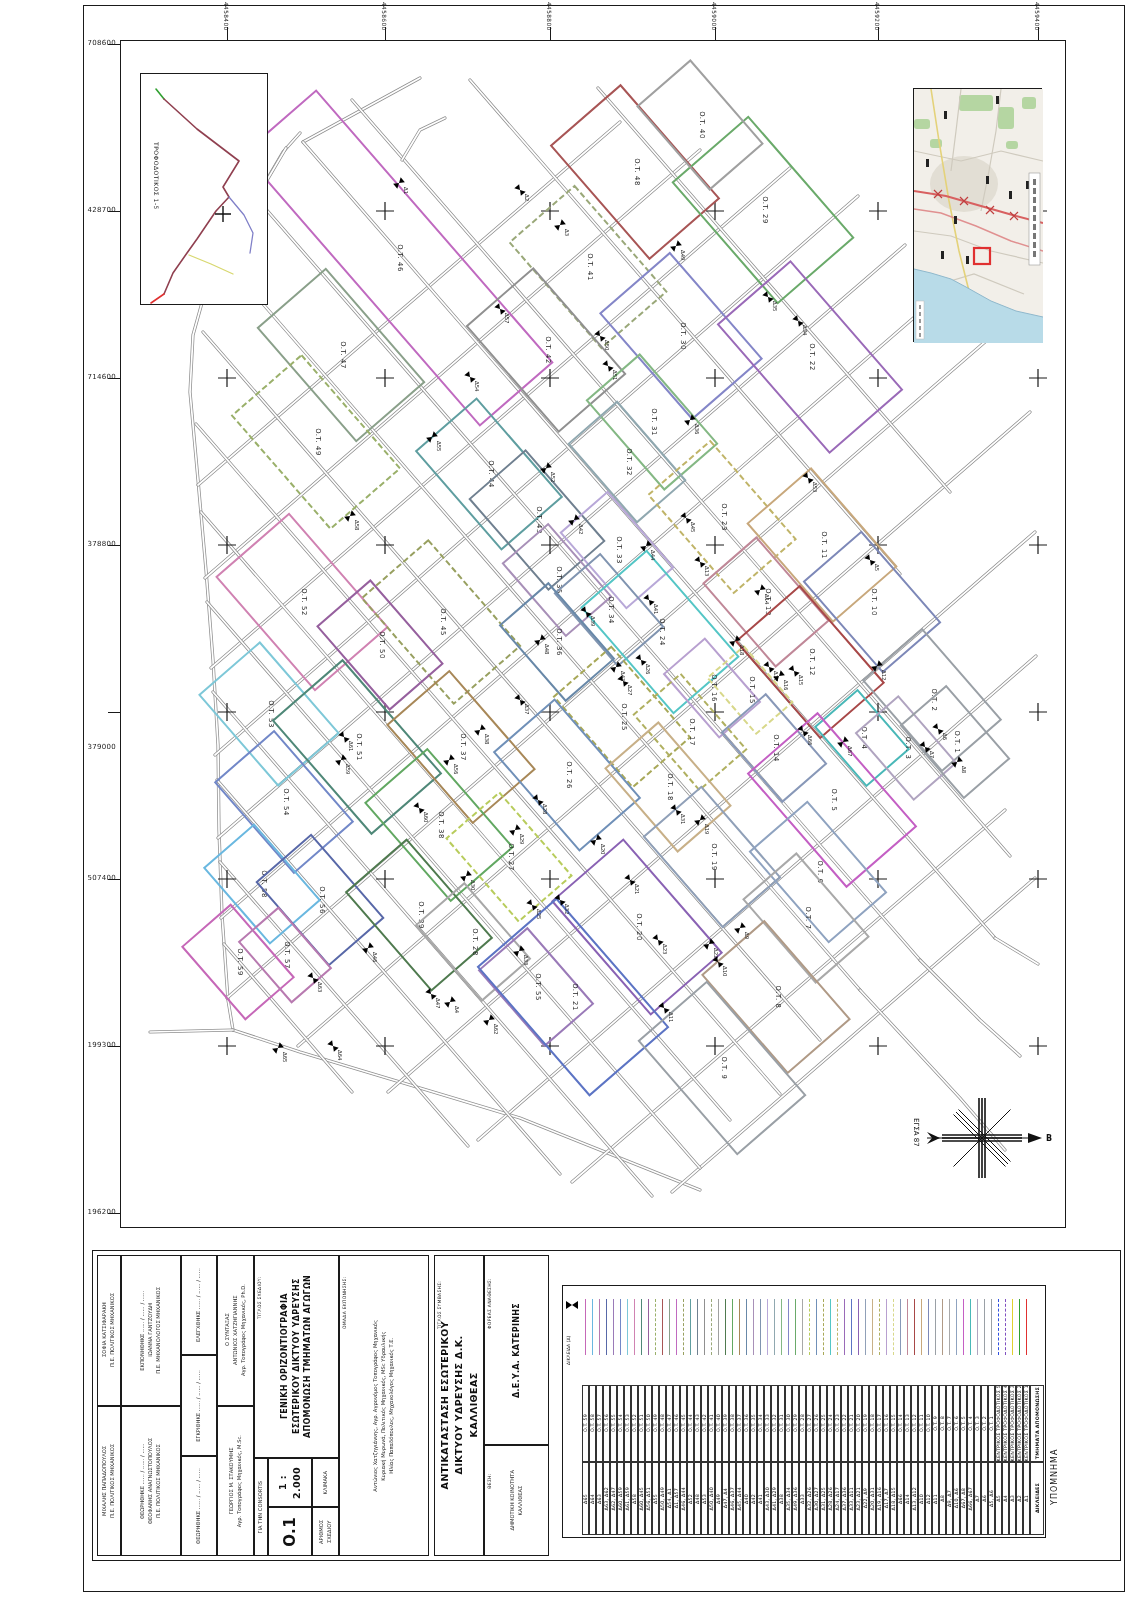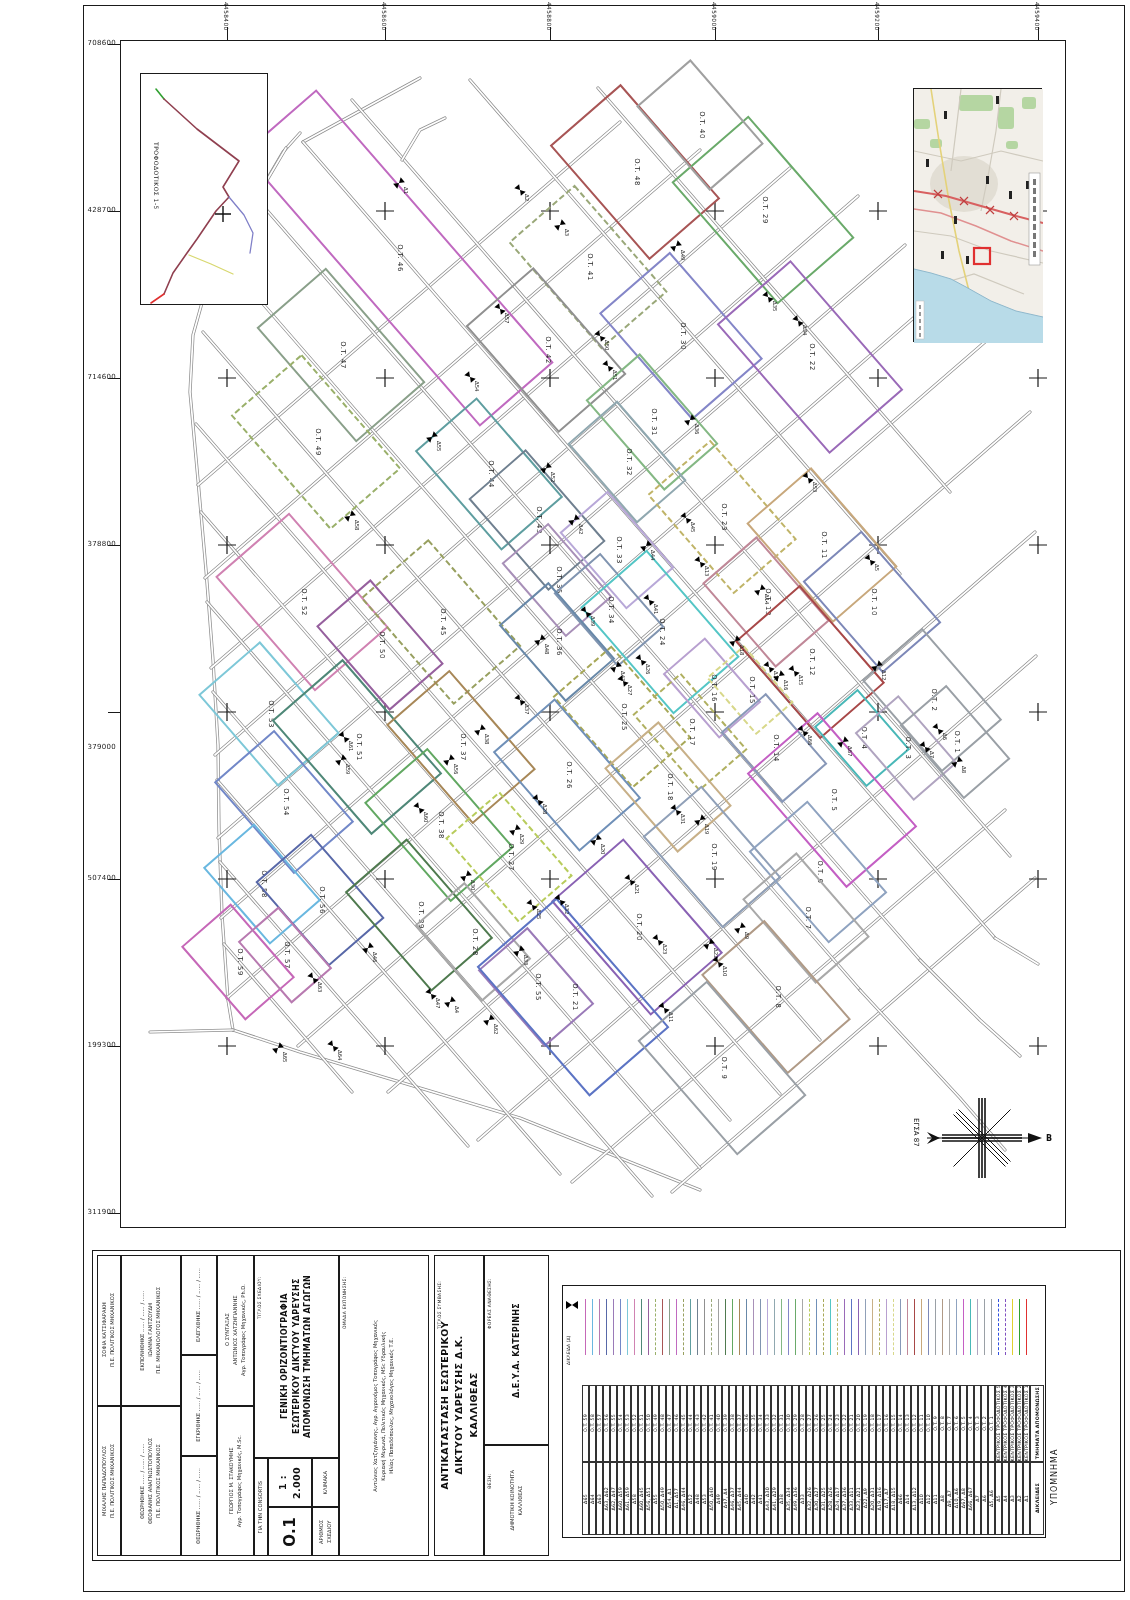--- a/index.html
+++ b/index.html
@@ -51,21 +51,21 @@
       <div class="coord" style="position: absolute; left: 86px; top: 373px; width: 30px; text-align: right;">714600</div>
       <div style="position: absolute; left: 108px; top: 378px; width: 12px; height: 1px; background: rgb(26, 26, 26);"></div>
       <div class="coord" style="position: absolute; left: 86px; top: 540px; width: 30px; text-align: right;">378800</div>
       <div style="position: absolute; left: 108px; top: 545px; width: 12px; height: 1px; background: rgb(26, 26, 26);"></div>
       <div class="coord" style="position: absolute; left: 86px; top: 743px; width: 30px; text-align: right;">379000</div>
       <div style="position: absolute; left: 108px; top: 712px; width: 12px; height: 1px; background: rgb(26, 26, 26);"></div>
       <div class="coord" style="position: absolute; left: 86px; top: 874px; width: 30px; text-align: right;">507400</div>
       <div style="position: absolute; left: 108px; top: 879px; width: 12px; height: 1px; background: rgb(26, 26, 26);"></div>
       <div class="coord" style="position: absolute; left: 86px; top: 1041px; width: 30px; text-align: right;">199300</div>
       <div style="position: absolute; left: 108px; top: 1046px; width: 12px; height: 1px; background: rgb(26, 26, 26);"></div>
-      <div class="coord" style="position: absolute; left: 86px; top: 1208px; width: 30px; text-align: right;">311900</div>
+      <div class="coord" style="position: absolute; left: 86px; top: 1208px; width: 30px; text-align: right;">196200</div>
       <div style="position: absolute; left: 108px; top: 1213px; width: 12px; height: 1px; background: rgb(26, 26, 26);"></div>
     </div>
 
   <svg id="map-svg" class="abs" style="left:120px;top:40px;" width="946" height="1188" viewBox="120 40 946 1188">
       <polyline points="300,133 283,152 252,205 205,292 193,335 190,392 198,480 206,570 213,660 218,745 219,830 222,915 228,1000 233,1030" fill="none" stroke="#8f8f8f" stroke-width="3.2" stroke-linecap="round" stroke-linejoin="round"></polyline>
       <polyline points="300,133 283,152 252,205 205,292 193,335 190,392 198,480 206,570 213,660 218,745 219,830 222,915 228,1000 233,1030" fill="none" stroke="#ffffff" stroke-width="1.7" stroke-linecap="round" stroke-linejoin="round"></polyline>
       <polyline points="233,1030 300,1052 400,1082 520,1118 620,1158 700,1190" fill="none" stroke="#8f8f8f" stroke-width="3.2" stroke-linecap="round" stroke-linejoin="round"></polyline>
       <polyline points="233,1030 300,1052 400,1082 520,1118 620,1158 700,1190" fill="none" stroke="#ffffff" stroke-width="1.7" stroke-linecap="round" stroke-linejoin="round"></polyline>
       <polyline points="150,1032 233,1030" fill="none" stroke="#8f8f8f" stroke-width="3.2" stroke-linecap="round" stroke-linejoin="round"></polyline>
       <polyline points="150,1032 233,1030" fill="none" stroke="#ffffff" stroke-width="1.7" stroke-linecap="round" stroke-linejoin="round"></polyline>

